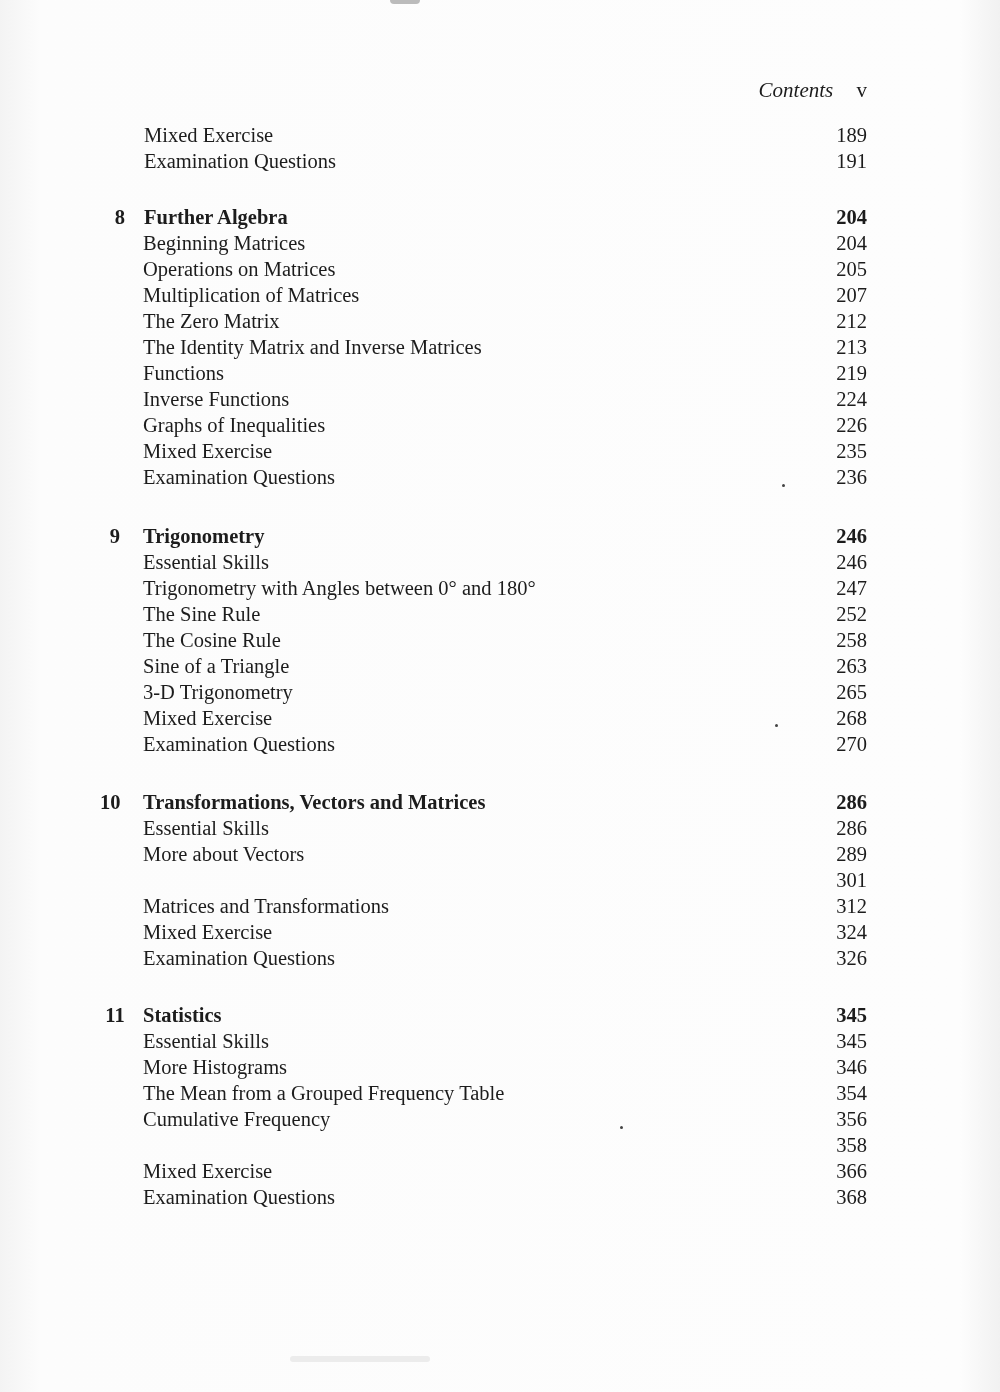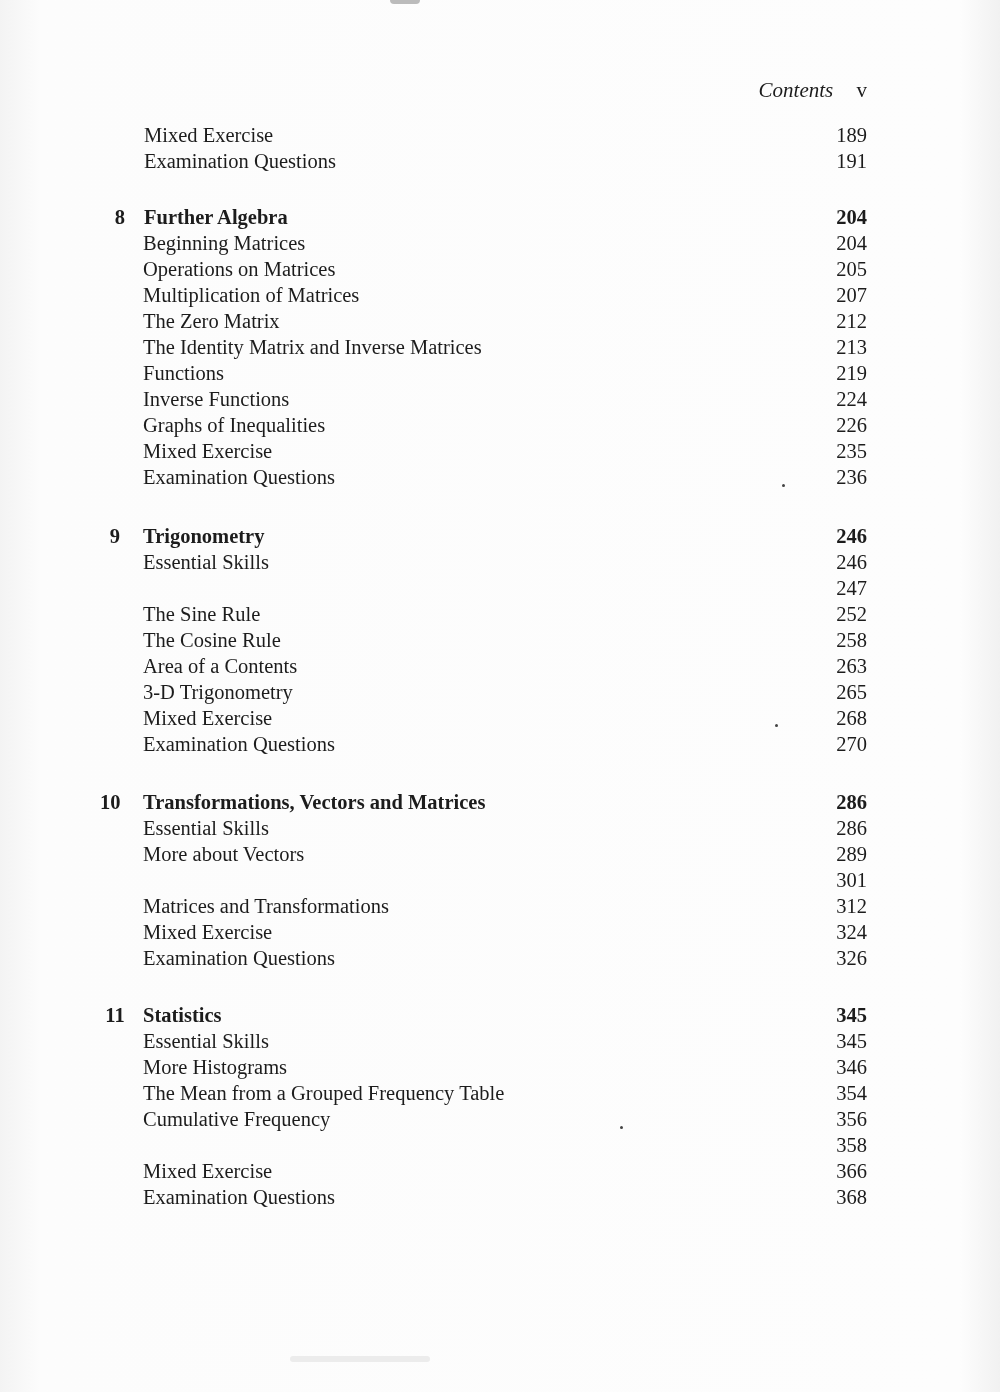--- a/index.html
+++ b/index.html
@@ -160,32 +160,33 @@
     <div class="row chapter" style="top:523px;">
       <span class="num" style="left:90px;">9</span>
       <span class="label">Trigonometry</span>
       <span class="page-no">246</span>
     </div>
     <div class="row" style="top:549px;">
         <span class="label">Essential Skills</span>
         <span class="page-no">246</span>
       </div>
     <div class="row" style="top:575px;">
+        <span class="label">Trigonometry with Angles between 0° and 180°</span>
         <span class="page-no">247</span>
       </div>
     <div class="row" style="top:601px;">
         <span class="label">The Sine Rule</span>
         <span class="page-no">252</span>
       </div>
     <div class="row" style="top:627px;">
         <span class="label">The Cosine Rule</span>
         <span class="page-no">258</span>
       </div>
     <div class="row" style="top:653px;">
-        <span class="label">Area of a Contents</span>
+        <span class="label">Sine of a Triangle</span>
         <span class="page-no">263</span>
       </div>
     <div class="row" style="top:679px;">
         <span class="label">3-D Trigonometry</span>
         <span class="page-no">265</span>
       </div>
     <div class="row" style="top:705px;">
         <span class="label">Mixed Exercise</span>
         <span class="page-no">268</span>
       </div>

